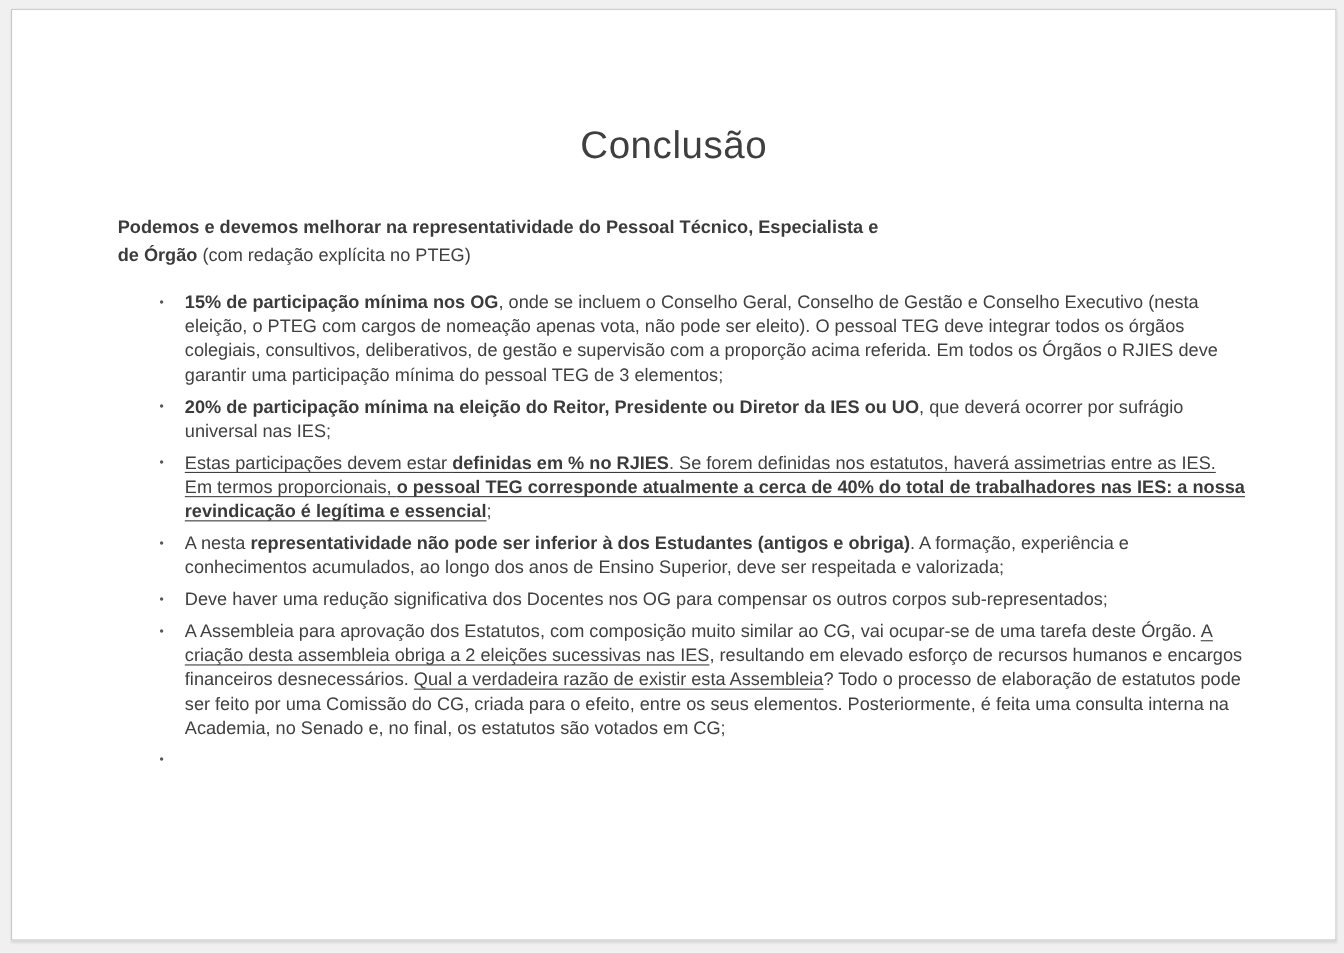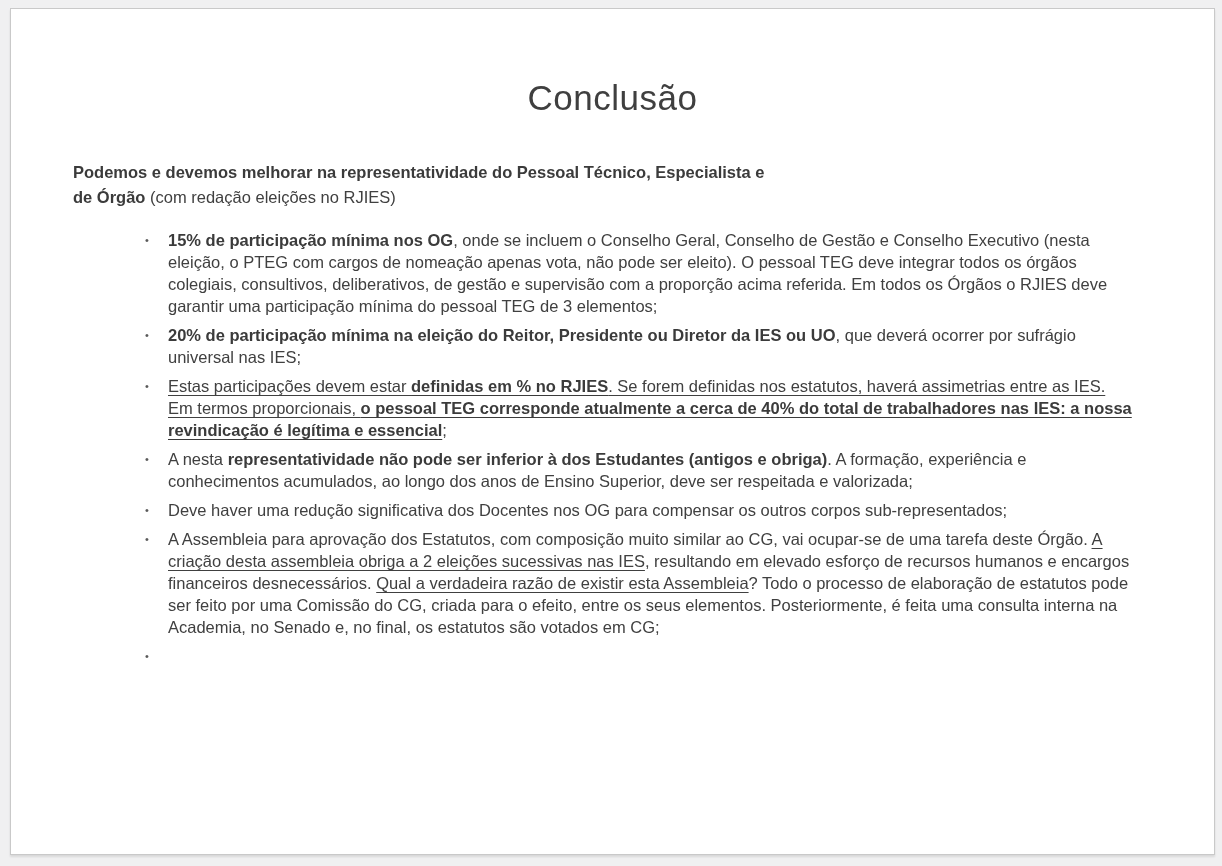--- a/index.html
+++ b/index.html
@@ -17,29 +17,29 @@
     left: 10px;
     width: 1205px;
     height: 847px;
     background: #ffffff;
     border: 1px solid #c9c9c9;
     box-shadow: 0 2px 2px rgba(0,0,0,0.10);
     box-sizing: border-box;
   }
   .title {
     margin: 0;
-    padding-top: 69px;
+    padding-top: 104px;
     text-align: center;
     font-size: 35px;
     font-weight: 400;
     letter-spacing: 0.5px;
     color: #3f3f3f;
   }
   .intro {
-    margin: 42px 60px 0 62px;
+    margin: 42px 60px 0 96px;
     font-size: 16.5px;
     line-height: 25px;
     color: #404040;
   }
   .bullets {
     list-style: none;
     margin: 19px 0 0 0;
     padding: 0 80px 0 128px;
   }
   .bullets li {
@@ -59,21 +59,21 @@
     color: #595959;
   }
   .b { font-weight: bold; color: #3b3b3b; }
   .u { text-decoration: underline; text-underline-offset: 3px; }
 </style>
 </head>
 <body>
 
 <div class="slide">
   <h1 class="title">Conclusão</h1>
-  <p class="intro"><span class="b">Podemos e devemos melhorar na representatividade do Pessoal Técnico, Especialista e</span><br><span class="b">de Órgão </span><span>(com redação eleições no RJIES)</span></p>
+  <p class="intro"><span class="b">Podemos e devemos melhorar na representatividade do Pessoal Técnico, Especialista e</span><br><span class="b">de Órgão </span><span>(com redação explícita no PTEG)</span></p>
   <ul class="bullets" id="bullet-list">
       <li><span class="marker">•</span><span><span class="b">15% de participação mínima nos OG</span><span>, onde se incluem o Conselho Geral, Conselho de Gestão e Conselho Executivo (nesta eleição, o PTEG com cargos de nomeação apenas vota, não pode ser eleito). O pessoal TEG deve integrar todos os órgãos colegiais, consultivos, deliberativos, de gestão e supervisão com a proporção acima referida. Em todos os Órgãos o RJIES deve garantir uma participação mínima do pessoal TEG de 3 elementos;</span></span></li>
       <li><span class="marker">•</span><span><span class="b">20% de participação mínima na eleição do Reitor, Presidente ou Diretor da IES ou UO</span><span>, que deverá ocorrer por sufrágio universal nas IES;</span></span></li>
       <li><span class="marker">•</span><span><span class="u">Estas participações devem estar </span><span class="b u">definidas em % no RJIES</span><span class="u">. Se forem definidas nos estatutos, haverá assimetrias entre as IES. Em termos proporcionais, </span><span class="b u">o pessoal TEG corresponde atualmente a cerca de 40% do total de trabalhadores nas IES: a nossa revindicação é legítima e essencial</span><span>;</span></span></li>
       <li><span class="marker">•</span><span><span>A nesta </span><span class="b">representatividade não pode ser inferior à dos Estudantes (antigos e obriga)</span><span>. A formação, experiência e conhecimentos acumulados, ao longo dos anos de Ensino Superior, deve ser respeitada e valorizada;</span></span></li>
       <li><span class="marker">•</span><span><span>Deve haver uma redução significativa dos Docentes nos OG para compensar os outros corpos sub-representados;</span></span></li>
       <li><span class="marker">•</span><span><span>A Assembleia para aprovação dos Estatutos, com composição muito similar ao CG, vai ocupar-se de uma tarefa deste Órgão. </span><span class="u">A criação desta assembleia obriga a 2 eleições sucessivas nas IES</span><span>, resultando em elevado esforço de recursos humanos e encargos financeiros desnecessários. </span><span class="u">Qual a verdadeira razão de existir esta Assembleia</span><span>? Todo o processo de elaboração de estatutos pode ser feito por uma Comissão do CG, criada para o efeito, entre os seus elementos. Posteriormente, é feita uma consulta interna na Academia, no Senado e, no final, os estatutos são votados em CG;</span></span></li>
       <li><span class="marker">•</span></li>
     </ul>
 </div>

